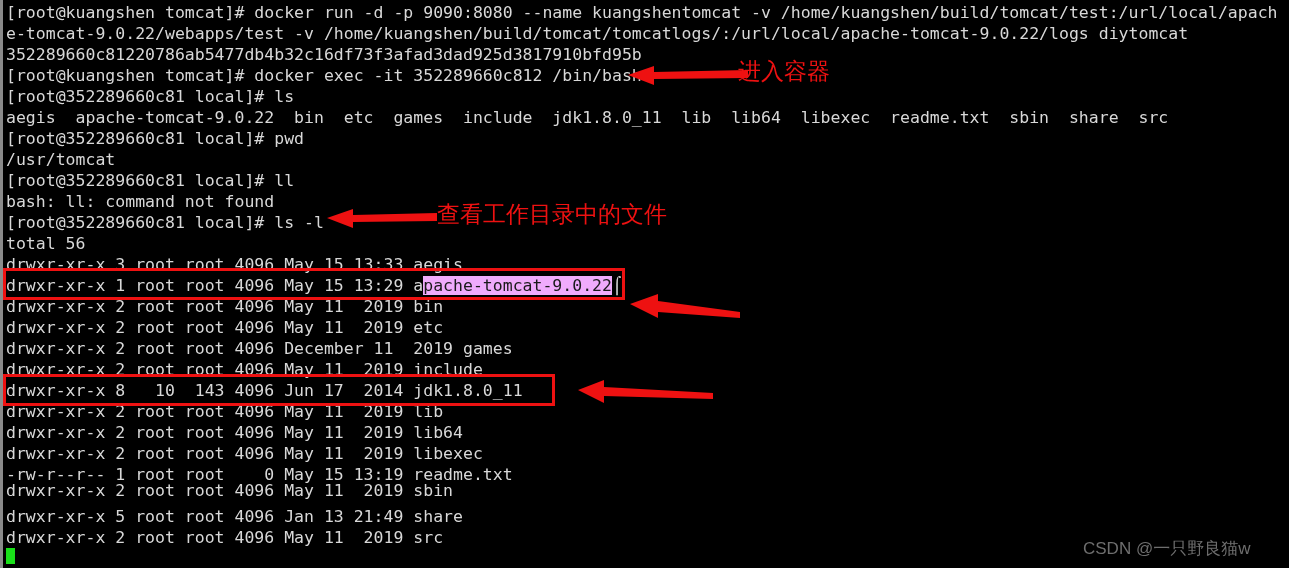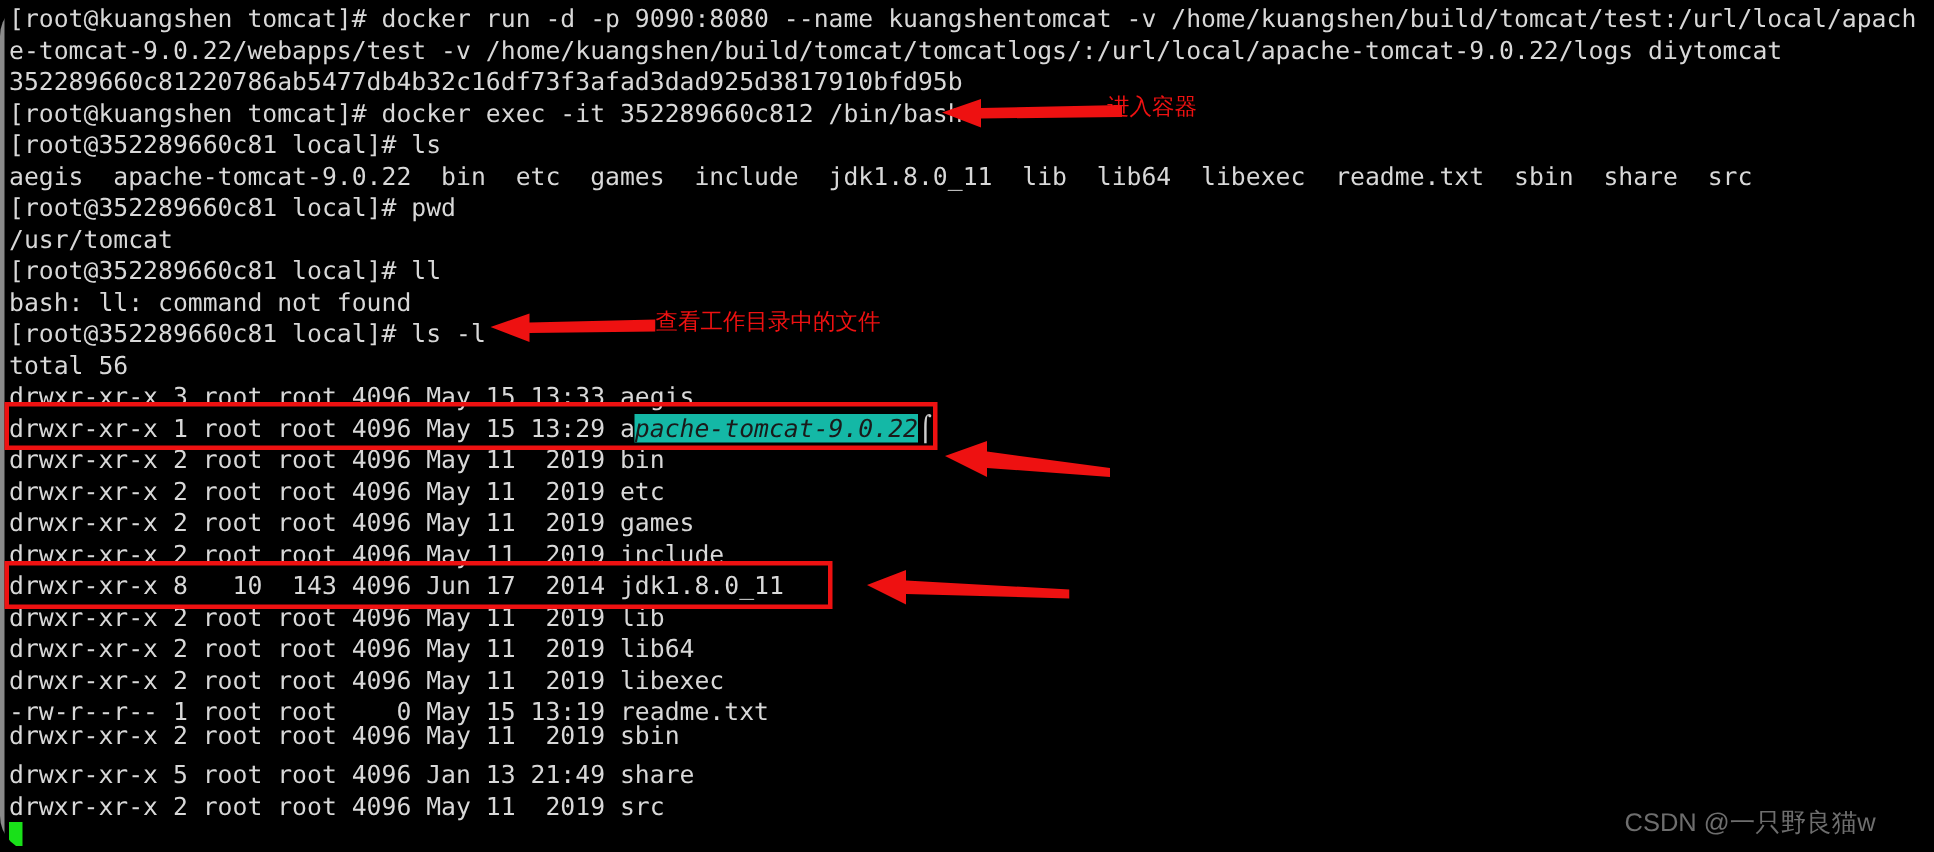--- a/index.html
+++ b/index.html
@@ -9,21 +9,20 @@
   }
   body {
     font-family: "DejaVu Sans Mono", "Liberation Mono", monospace;
   }
   #terminal {
     position: relative;
     width: 1289px;
     height: 568px;
     background: #000000;
     overflow: hidden;
-    border-radius: 24px;
   }
   
   .left-rail {
     position: absolute;
     left: 0;
     top: 0;
     width: 3px;
     height: 568px;
     background: #8a8a8a;
   }
@@ -38,23 +37,22 @@
     position: absolute;
     left: 0;
     white-space: pre;
     color: #d8d8d8;
     font-size: 16.5px;
     line-height: 21px;
     letter-spacing: 0px;
     font-family: "DejaVu Sans Mono", "Liberation Mono", monospace;
   }
   .sel {
-    background: #14b8a6;
+    background: #f0abfc;
     color: #1a1a1a;
-    font-style: italic;
   }
   .ibeam {
     color: #cfcfcf;
   }
   .cursor-block {
     display: inline-block;
     width: 9px;
     height: 16px;
     background: #19e019;
     vertical-align: -3px;
@@ -64,21 +62,21 @@
     position: absolute;
     border: 3px solid #ee1111;
     box-sizing: border-box;
     pointer-events: none;
   }
   
   .annot {
     position: absolute;
     color: #ee1111;
     font-family: "DejaVu Sans", "Liberation Sans", sans-serif;
-    font-size: 15px;
+    font-size: 23px;
     line-height: 22px;
     white-space: nowrap;
     font-weight: 500;
   }
   .arrow {
     position: absolute;
     pointer-events: none;
   }
   .watermark {
     position: absolute;
@@ -108,21 +106,21 @@
     <div class="line" style="top:170px">[root@352289660c81 local]# ll</div>
     <div class="line" style="top:191px">bash: ll: command not found</div>
     <div class="line" style="top:212px">[root@352289660c81 local]# ls -l</div>
     <div class="line" style="top:233px">total 56</div>
     <div class="line" style="top:254px">drwxr-xr-x 3 root root 4096 May 15 13:33 aegis</div>
 
     <div class="line" style="top:275px"><span>drwxr-xr-x 1 root root 4096 May 15 13:29 a</span><span class="sel">pache-tomcat-9.0.22</span><span class="ibeam">⌠</span></div>
 
     <div class="line" style="top:296px">drwxr-xr-x 2 root root 4096 May 11  2019 bin</div>
     <div class="line" style="top:317px">drwxr-xr-x 2 root root 4096 May 11  2019 etc</div>
-    <div class="line" style="top:338px">drwxr-xr-x 2 root root 4096 May 11  2019 games</div>
+    <div class="line" style="top:338px">drwxr-xr-x 2 root root 4096 December 11  2019 games</div>
     <div class="line" style="top:359px">drwxr-xr-x 2 root root 4096 May 11  2019 include</div>
     <div class="line" style="top:380px">drwxr-xr-x 8   10  143 4096 Jun 17  2014 jdk1.8.0_11</div>
     <div class="line" style="top:401px">drwxr-xr-x 2 root root 4096 May 11  2019 lib</div>
     <div class="line" style="top:422px">drwxr-xr-x 2 root root 4096 May 11  2019 lib64</div>
     <div class="line" style="top:443px">drwxr-xr-x 2 root root 4096 May 11  2019 libexec</div>
     <div class="line" style="top:464px">-rw-r--r-- 1 root root    0 May 15 13:19 readme.txt</div>
     <div class="line" style="top:480px">drwxr-xr-x 2 root root 4096 May 11  2019 sbin</div>
     <div class="line" style="top:506px">drwxr-xr-x 5 root root 4096 Jan 13 21:49 share</div>
     <div class="line" style="top:527px">drwxr-xr-x 2 root root 4096 May 11  2019 src</div>
 

